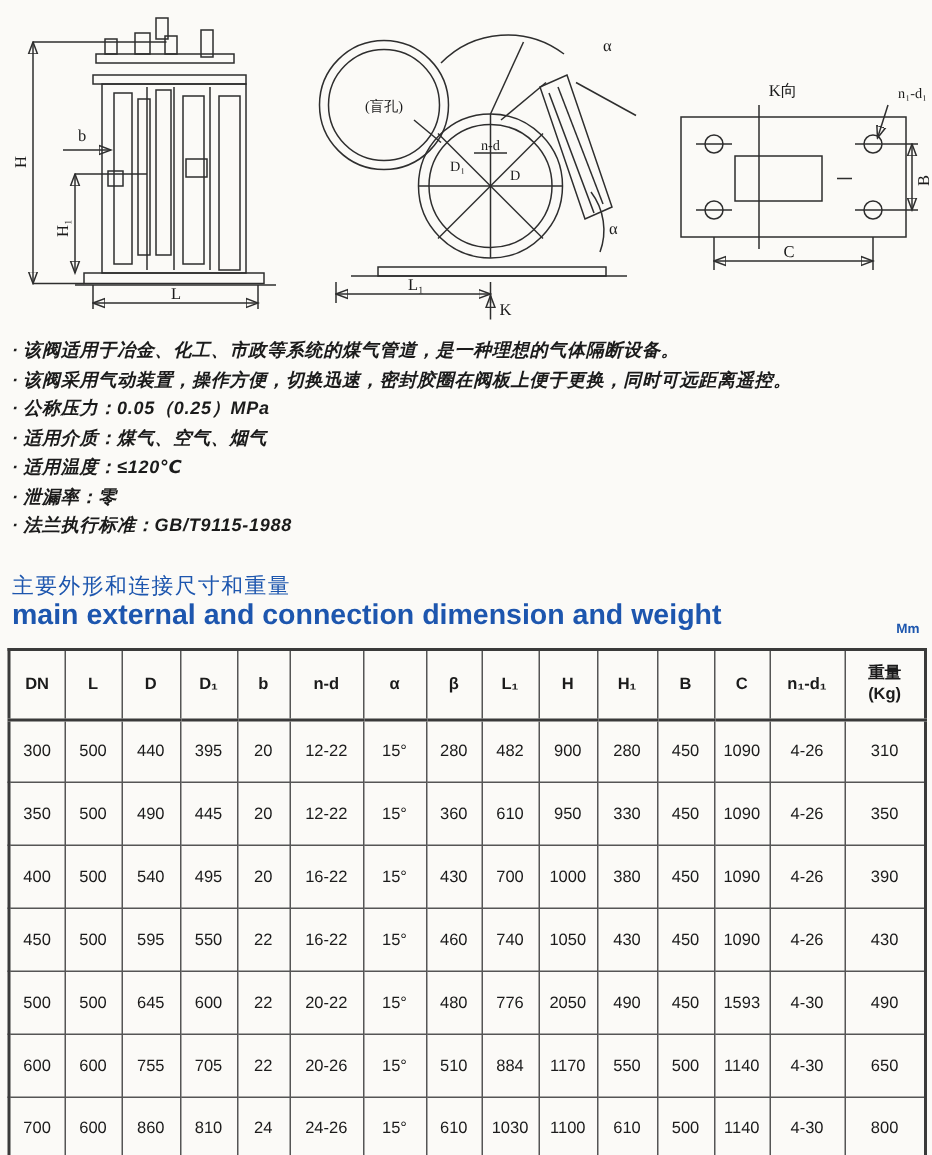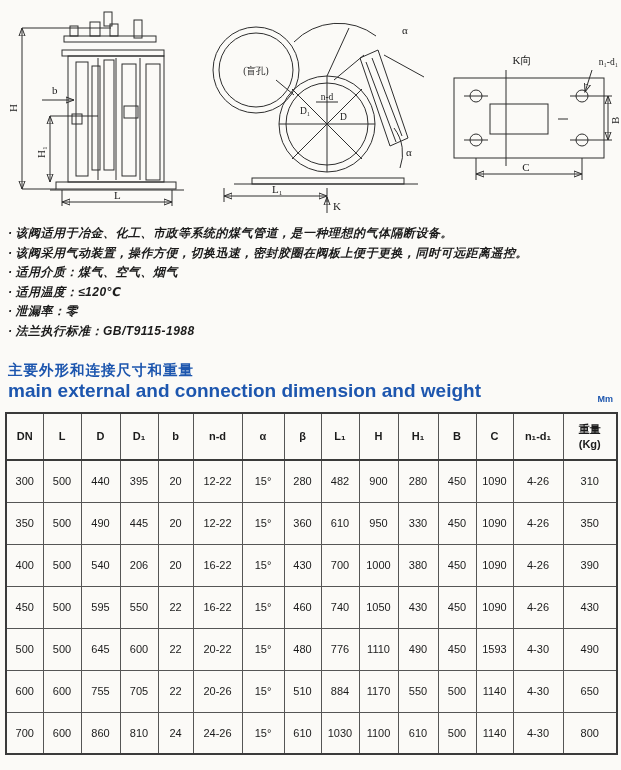--- a/index.html
+++ b/index.html
@@ -31,21 +31,21 @@
   
   .features { padding:8px 8px 0 8px;font-style:italic; }
   .feature-line {
     font-size:12px; font-weight:bold; line-height:19.5px;
     letter-spacing:0.5px; white-space:nowrap;
   }
   .feature-line .bullet { margin-right:3px; }
 
   
   .section-heading { position:relative; margin:12px 8px 0 8px; color:#1d56ae; }
-  .section-heading .zh { font-size:14.5px; font-weight:bold; letter-spacing:1px;margin-top:20px; }
+  .section-heading .zh { font-size:14.5px; font-weight:normal; letter-spacing:1px;margin-top:20px; }
   .section-heading .en { font-size:19px; font-weight:bold; }
   .section-heading .unit-note {
     position:absolute; right:0; bottom:-2px;
     font-size:9px; font-weight:bold;
   }
 
   
   table.dim {
     border-collapse:collapse; table-layout:fixed;
     width:611px; margin:10px 10px 0 5px;
@@ -194,20 +194,21 @@
     <line x1="38" y1="106" x2="38" y2="128"></line>
     <line x1="144" y1="106" x2="144" y2="128"></line>
     <line x1="38" y1="122" x2="144" y2="122" marker-start="url(#s3a)" marker-end="url(#s3a)"></line>
     <text x="88" y="119" text-anchor="middle">C</text>
   </svg>
 </div>
 
 <div class="features">
   <div class="feature-line"><span class="bullet">·</span><span>该阀适用于冶金、化工、市政等系统的煤气管道，是一种理想的气体隔断设备。</span></div>
   <div class="feature-line"><span class="bullet">·</span><span>该阀采用气动装置，操作方便，切换迅速，密封胶圈在阀板上便于更换，同时可远距离遥控。</span></div>
+  <div class="feature-line"><span class="bullet">·</span><span>公称压力：0.05（0.25）MPa</span></div>
   <div class="feature-line"><span class="bullet">·</span><span>适用介质：煤气、空气、烟气</span></div>
   <div class="feature-line"><span class="bullet">·</span><span>适用温度：≤120℃</span></div>
   <div class="feature-line"><span class="bullet">·</span><span>泄漏率：零</span></div>
   <div class="feature-line"><span class="bullet">·</span><span>法兰执行标准：GB/T9115-1988</span></div>
 </div>
 
 <div class="section-heading">
   <div class="zh">主要外形和连接尺寸和重量</div>
   <div class="en">main external and connection dimension and weight</div>
   <span class="unit-note">Mm</span>
@@ -283,21 +284,21 @@
         <td>330</td>
         <td>450</td>
         <td>1090</td>
         <td>4-26</td>
         <td>350</td>
       </tr>
       <tr>
         <td>400</td>
         <td>500</td>
         <td>540</td>
-        <td>206</td>
+        <td>495</td>
         <td>20</td>
         <td>16-22</td>
         <td>15°</td>
         <td>430</td>
         <td>700</td>
         <td>1000</td>
         <td>380</td>
         <td>450</td>
         <td>1090</td>
         <td>4-26</td>
@@ -323,21 +324,21 @@
       <tr>
         <td>500</td>
         <td>500</td>
         <td>645</td>
         <td>600</td>
         <td>22</td>
         <td>20-22</td>
         <td>15°</td>
         <td>480</td>
         <td>776</td>
-        <td>1110</td>
+        <td>2050</td>
         <td>490</td>
         <td>450</td>
         <td>1593</td>
         <td>4-30</td>
         <td>490</td>
       </tr>
       <tr>
         <td>600</td>
         <td>600</td>
         <td>755</td>

